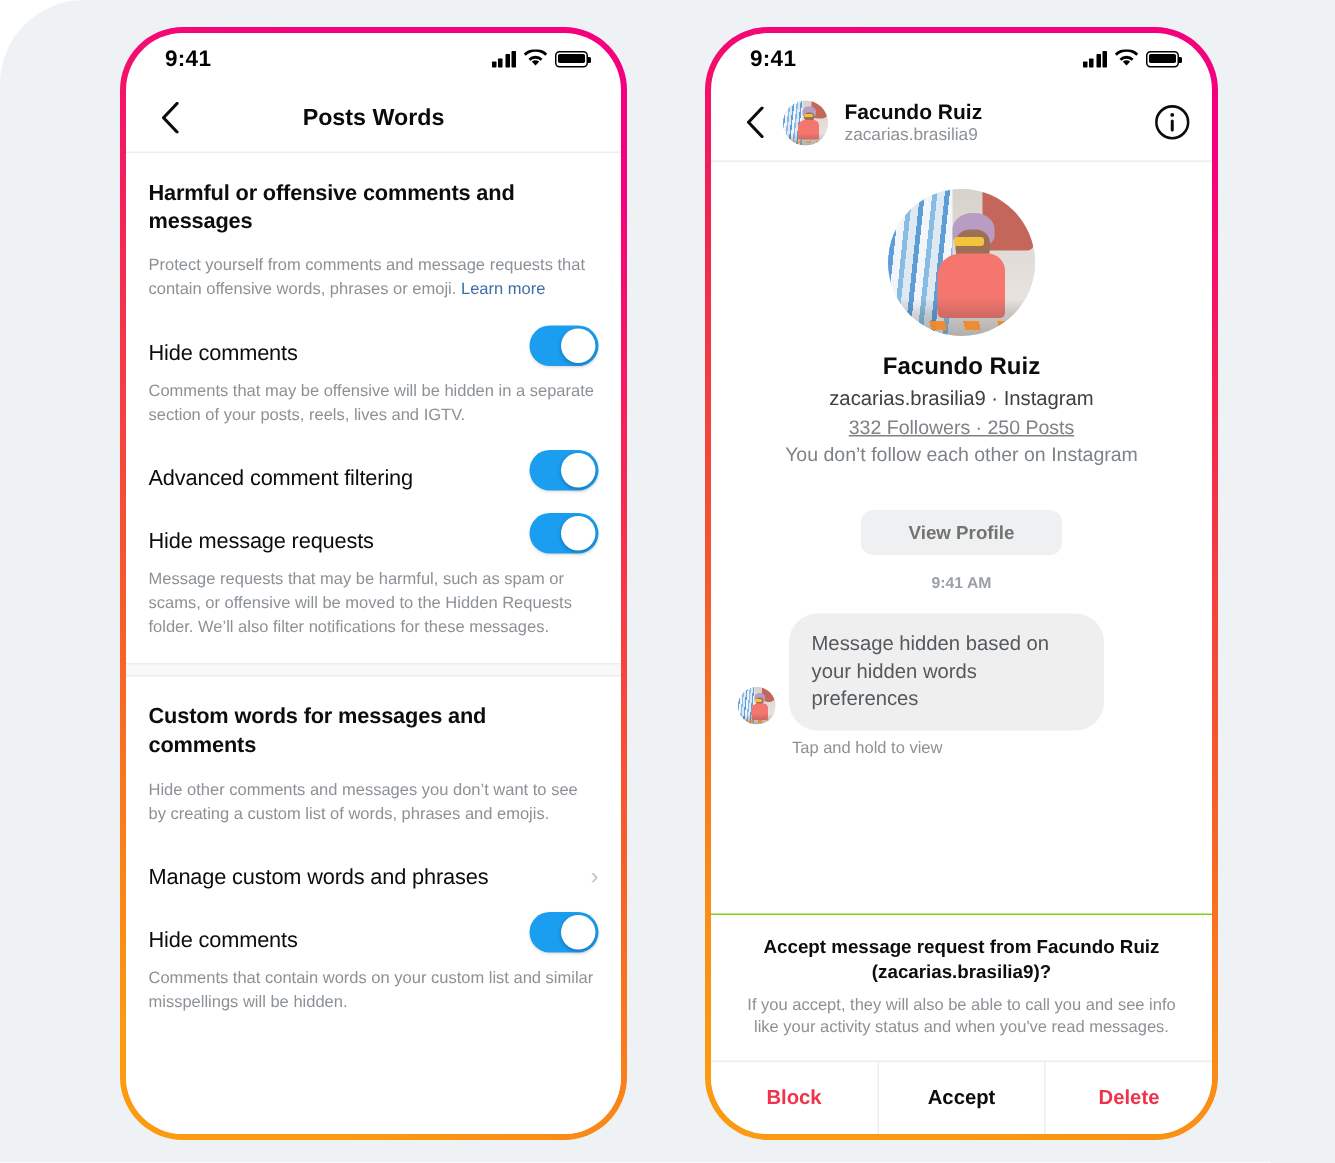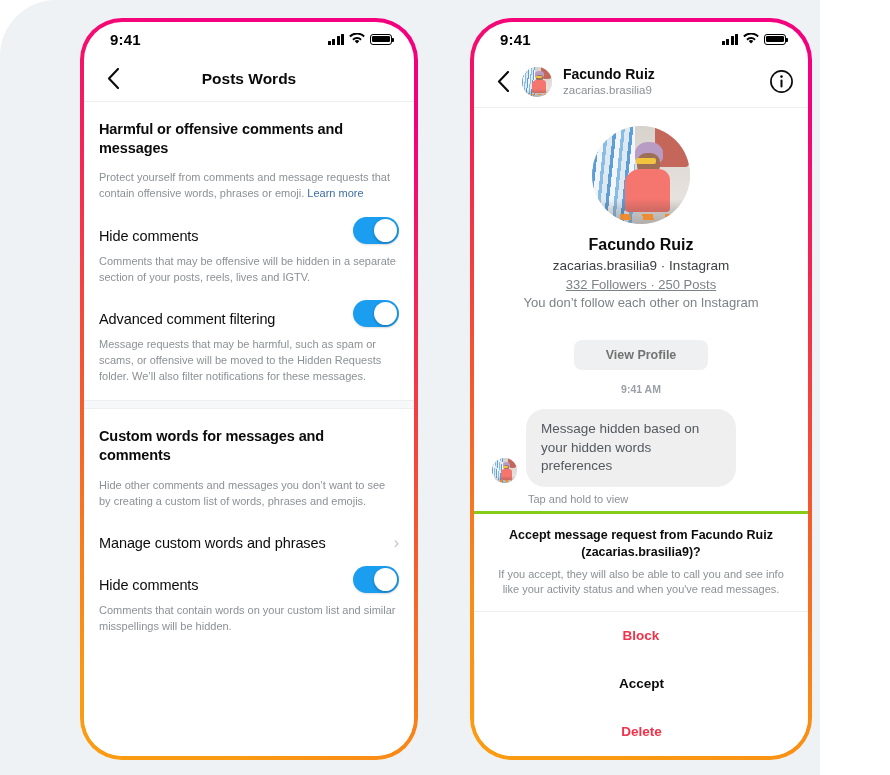--- a/index.html
+++ b/index.html
@@ -4,21 +4,21 @@
 <style>
   * { box-sizing: border-box; margin: 0; padding: 0; }
   html, body {
     width: 890px; height: 775px;
     font-family: "Liberation Sans", sans-serif;
     background: #ffffff;
     overflow: hidden;
   }
   #canvas {
     position: relative;
-    width: 820px; height: 775px;
+    width: 890px; height: 775px;
     background: #eef2f5;
     border-top-left-radius: 56px;
     overflow: hidden;
   }
 
   
   .phone {
     position: absolute;
     border-radius: 42px;
     padding: 4px;
@@ -151,25 +151,25 @@
   .msg-avatar { width: 25px; height:25px; border-radius:50%; flex:none; overflow:hidden; margin-bottom: 22px;}
   .msg-col { margin-left: 9px; }
   .bubble {
     background:#efefef; color:#54595e;
     font-size: 13.5px; line-height: 1.38;
     padding: 11px 15px; border-radius: 19px;
     max-width: 210px;
   }
   .bubble-sub { font-size: 11px; color:#8c9196; margin-top: 6px; margin-left: 2px; }
 
-  .request-panel { flex:none; border-top: 3px solid #84cc16; }
+  .request-panel { flex:none; border-top: 1px solid #84cc16; }
   .rq-text { padding: 13px 17px 13px; text-align:center; }
   .rq-title { font-size: 12.5px; font-weight: bold; color:#0c0c0c; line-height: 1.35; }
   .rq-desc { font-size: 11px; color:#8c9196; line-height: 1.42; margin-top: 6px; }
-  .rq-actions { display:flex; border-top: 1px solid #eceef0; flex-direction: column; }
+  .rq-actions { display:flex; border-top: 1px solid #eceef0; }
   .rq-btn {
     flex:1; text-align:center; padding: 16px 0 17px;
     font-size: 13.5px; font-weight: bold;
   }
   .rq-btn + .rq-btn { border-left: 1px solid #eceef0; }
   .rq-danger { color:#f0334a; }
   .rq-plain { color:#0c0c0c; }
 
   
   .av-art { width:100%; height:100%; position:relative; background:#e6e1dd; }
@@ -262,20 +262,26 @@
           </div>
           <p class="sec-desc tight">Comments that may be offensive will be hidden in a separate section of your posts, reels, lives and IGTV.</p>
 
           <div class="row">
             <span class="row-label">Advanced comment filtering</span>
             <span class="toggle">
                 <span class="knob"></span>
               </span>
           </div>
 
+          <div class="row">
+            <span class="row-label">Hide message requests</span>
+            <span class="toggle">
+                <span class="knob"></span>
+              </span>
+          </div>
           <p class="sec-desc tight" style="padding-bottom:16px">Message requests that may be harmful, such as spam or scams, or offensive will be moved to the Hidden Requests folder. We’ll also filter notifications for these messages.</p>
         </div>
 
         <div class="sec-divider"></div>
 
         <div class="pad">
           <h2 class="sec-title">Custom words for messages and comments</h2>
           <p class="sec-desc">Hide other comments and messages you don’t want to see by creating a custom list of words, phrases and emojis.</p>
 
           <div class="row">

